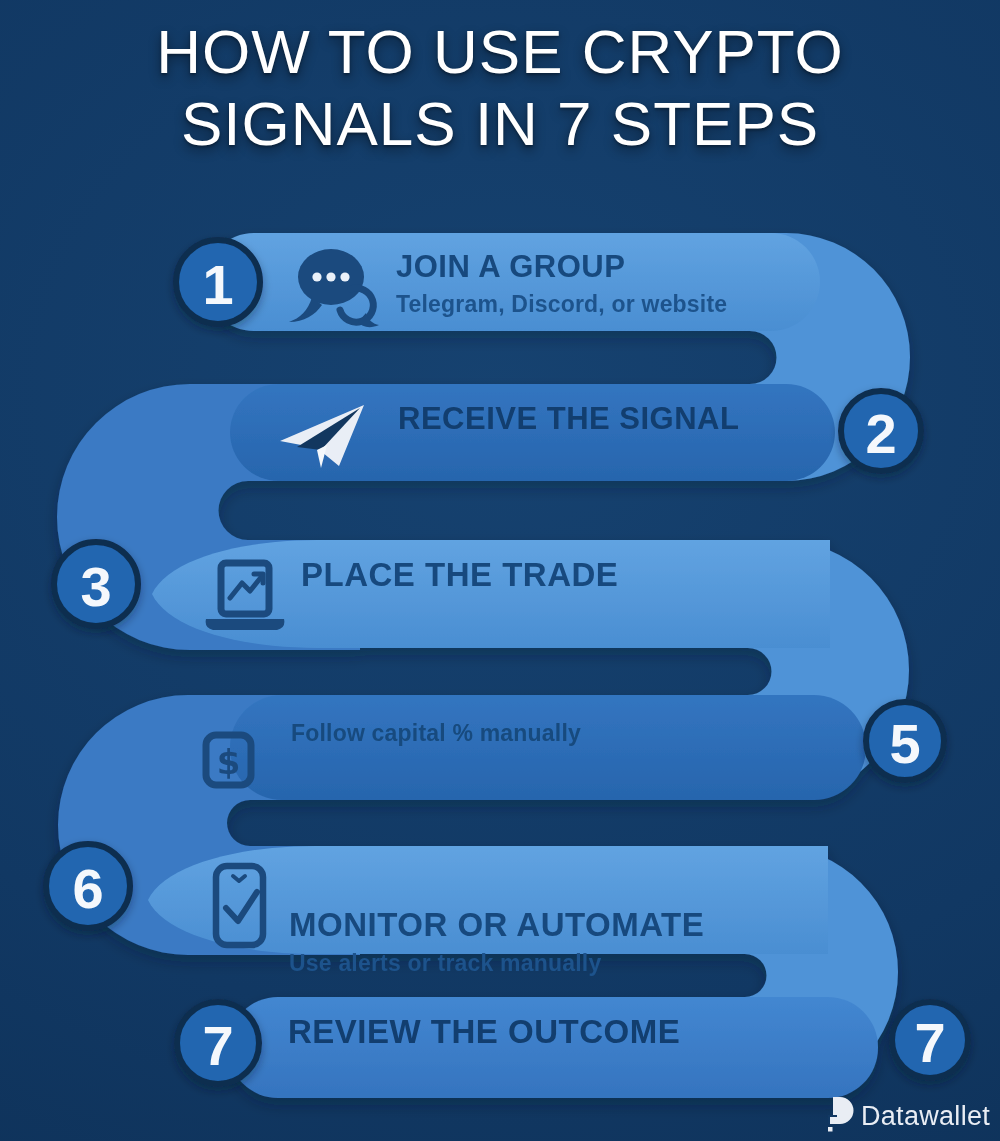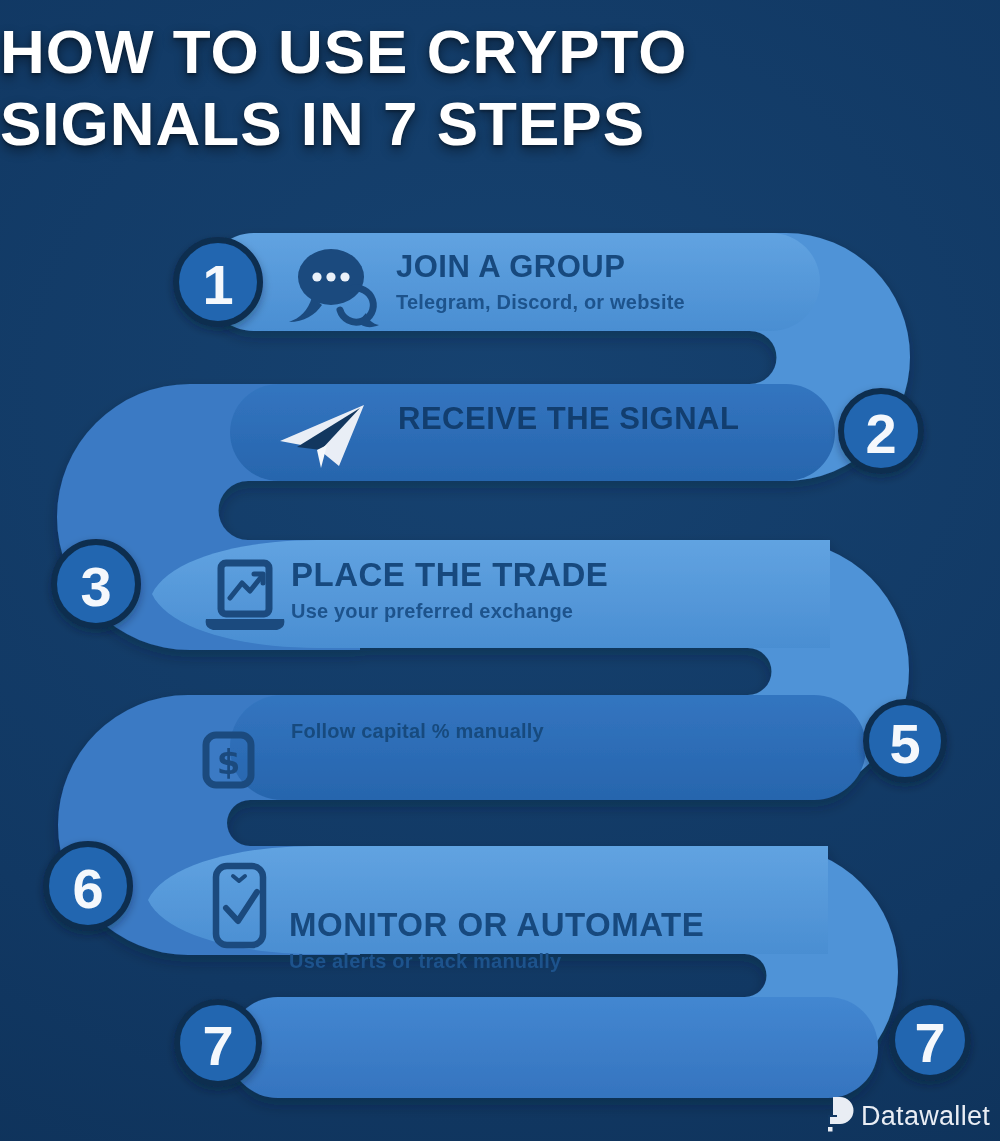--- a/index.html
+++ b/index.html
@@ -3,31 +3,31 @@
 <meta charset="utf-8">
 <style>
   html,body{margin:0;padding:0;background:#0d2f55;}
   .stage{
     position:relative;width:1000px;height:1141px;overflow:hidden;
     background:radial-gradient(130% 95% at 50% 35%, #164270 0%, #113863 58%, #0d2f55 100%);
     font-family:"Liberation Sans","DejaVu Sans",sans-serif;
   }
   .snake-svg{position:absolute;left:0;top:0;width:1000px;height:1141px;}
   .title{
-    position:absolute;left:0;top:16px;width:1000px;
-    color:#ffffff;font-weight:700;font-size:62px;line-height:1.16;letter-spacing:1px;
+    position:absolute;left:0;top:16px;width:1000px;text-align:center;
+    color:#ffffff;font-weight:400;font-size:62px;line-height:1.16;letter-spacing:1px;
     text-shadow:0 5px 12px rgba(0,0,0,.45), 0 2px 3px rgba(0,0,0,.35);
   }
   .step-text{position:absolute;}
   .step-heading{
     font-weight:800;font-size:33px;letter-spacing:.5px;line-height:1.1;
     color:#17497e;white-space:nowrap;
   }
   .step-sub{
-    margin-top:7px;font-weight:600;font-size:20px;letter-spacing:.2px;
+    margin-top:7px;font-weight:600;font-size:23px;letter-spacing:.2px;
     color:#1d538c;white-space:nowrap;
   }
   .step-text.small .step-heading{font-size:31px;}
   .step-text.on-medium .step-heading{color:#123e6f;}
   .step-text.on-medium .step-sub{color:#174a7e;}
   .footer-logo{
     position:absolute;left:828px;top:1096px;display:flex;align-items:flex-end;gap:7px;
     color:#e9edf4;font-weight:400;font-size:27px;letter-spacing:.3px;
   }
   .footer-logo svg{display:block;}
@@ -155,35 +155,35 @@
 
   <div class="step-text small" style="left:396px;top:250px;">
     <div class="step-heading">JOIN A GROUP</div>
     <div class="step-sub">Telegram, Discord, or website</div>
   </div>
 
   <div class="step-text small on-medium" style="left:398px;top:402px;">
     <div class="step-heading">RECEIVE THE SIGNAL</div>
   </div>
 
-  <div class="step-text" style="left:291px;top:557px;">
+  <div class="step-text" style="left:301px;top:557px;">
     <div class="step-heading">PLACE THE TRADE</div>
-    <div class="step-sub">Use your preferred exchange</div>
   </div>
 
   <div class="step-text on-medium" style="left:291px;top:713px;">
     <div class="step-sub">Follow capital % manually</div>
   </div>
 
   <div class="step-text" style="left:289px;top:863px;margin-top:44px;">
     <div class="step-heading">MONITOR OR AUTOMATE</div>
     <div class="step-sub">Use alerts or track manually</div>
   </div>
 
   <div class="step-text on-medium" style="left:288px;top:1014px;">
+    <div class="step-heading">REVIEW THE OUTCOME</div>
   </div>
 
   <div class="footer-logo">
     <svg width="26" height="36" viewBox="0 0 26 36">
       <path d="M 5 1 h 7 a 13.5 13.5 0 0 1 0 27 h -7 z" fill="#e9edf4"></path>
       <rect x="0" y="19" width="9" height="9" fill="#113863"></rect>
       <rect x="2" y="21" width="7" height="7" fill="#e9edf4"></rect>
       <rect x="0" y="31" width="4.5" height="4.5" fill="#e9edf4"></rect>
     </svg>
     <span>Datawallet</span>

